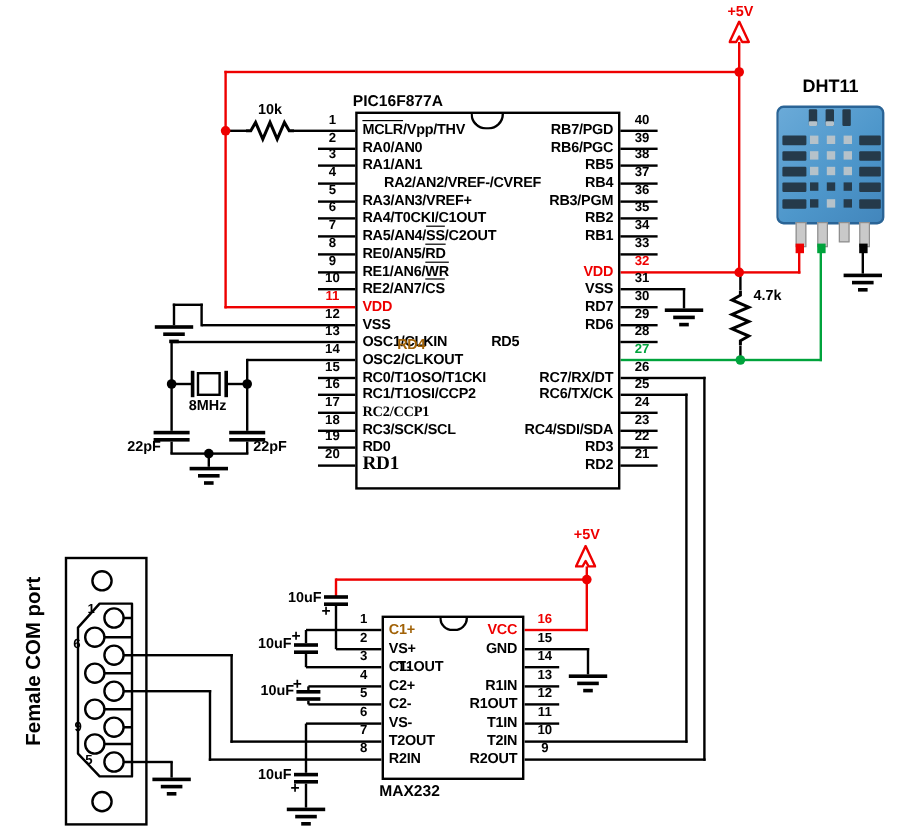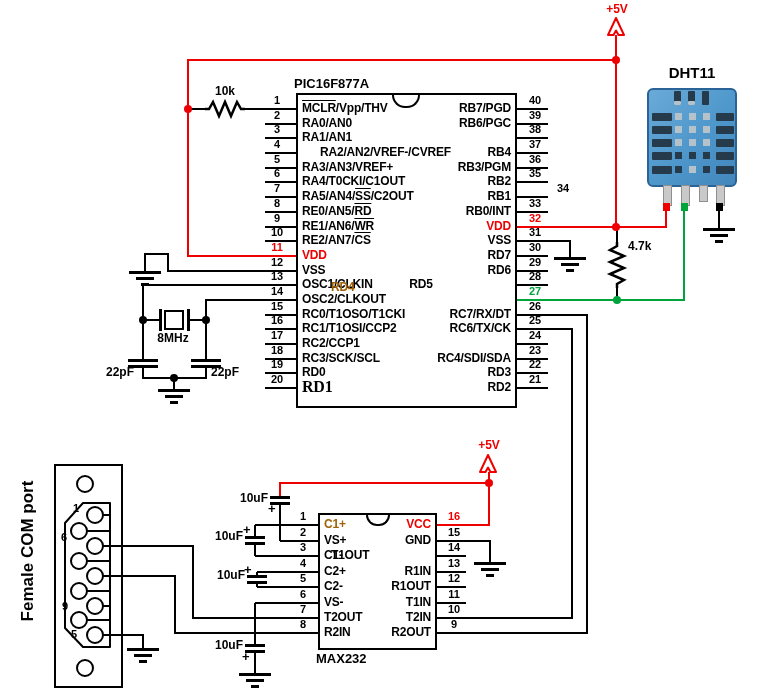--- a/index.html
+++ b/index.html
@@ -227,20 +227,21 @@
     <div style="left: 517px; top: 123px; width: 31px; height: 2px; background: rgb(0, 0, 0); position: absolute;"></div>
     <div style="left: 263px; top: 110px; width: 28px; text-align: center; font-size: 11px; line-height: 11px; color: rgb(0, 0, 0); position: absolute;">2</div>
     <div style="left: 521px; top: 110px; width: 28px; text-align: center; font-size: 11px; line-height: 11px; color: rgb(0, 0, 0); position: absolute;">39</div>
     <div style="left: 302px; top: 116px; height: 14px; line-height: 14px; font-size: 12px; white-space: nowrap; letter-spacing: -0.2px; color: rgb(0, 0, 0); position: absolute;"><span>RA0/AN0</span></div>
     <div style="left: 331px; top: 116px; width: 180px; height: 14px; line-height: 14px; font-size: 12px; text-align: right; white-space: nowrap; letter-spacing: -0.2px; color: rgb(0, 0, 0); position: absolute;"><span>RB6/PGC</span></div>
     <div style="left: 265px; top: 137px; width: 31px; height: 2px; background: rgb(0, 0, 0); position: absolute;"></div>
     <div style="left: 517px; top: 137px; width: 31px; height: 2px; background: rgb(0, 0, 0); position: absolute;"></div>
     <div style="left: 263px; top: 124px; width: 28px; text-align: center; font-size: 11px; line-height: 11px; color: rgb(0, 0, 0); position: absolute;">3</div>
     <div style="left: 521px; top: 124px; width: 28px; text-align: center; font-size: 11px; line-height: 11px; color: rgb(0, 0, 0); position: absolute;">38</div>
     <div style="left: 302px; top: 130px; height: 14px; line-height: 14px; font-size: 12px; white-space: nowrap; letter-spacing: -0.2px; color: rgb(0, 0, 0); position: absolute;"><span>RA1/AN1</span></div>
+    <div style="left: 331px; top: 130px; width: 180px; height: 14px; line-height: 14px; font-size: 12px; text-align: right; white-space: nowrap; letter-spacing: -0.2px; color: rgb(0, 0, 0); position: absolute;"><span>RB5</span></div>
     <div style="left: 265px; top: 152px; width: 31px; height: 2px; background: rgb(0, 0, 0); position: absolute;"></div>
     <div style="left: 517px; top: 152px; width: 31px; height: 2px; background: rgb(0, 0, 0); position: absolute;"></div>
     <div style="left: 263px; top: 139px; width: 28px; text-align: center; font-size: 11px; line-height: 11px; color: rgb(0, 0, 0); position: absolute;">4</div>
     <div style="left: 521px; top: 139px; width: 28px; text-align: center; font-size: 11px; line-height: 11px; color: rgb(0, 0, 0); position: absolute;">37</div>
     <div style="left: 302px; top: 145px; height: 14px; line-height: 14px; font-size: 12px; white-space: nowrap; letter-spacing: -0.2px; color: rgb(0, 0, 0); position: absolute; padding-left: 18px;"><span>RA2/AN2/VREF-/CVREF</span></div>
     <div style="left: 331px; top: 145px; width: 180px; height: 14px; line-height: 14px; font-size: 12px; text-align: right; white-space: nowrap; letter-spacing: -0.2px; color: rgb(0, 0, 0); position: absolute;"><span>RB4</span></div>
     <div style="left: 265px; top: 167px; width: 31px; height: 2px; background: rgb(0, 0, 0); position: absolute;"></div>
     <div style="left: 517px; top: 167px; width: 31px; height: 2px; background: rgb(0, 0, 0); position: absolute;"></div>
     <div style="left: 263px; top: 154px; width: 28px; text-align: center; font-size: 11px; line-height: 11px; color: rgb(0, 0, 0); position: absolute;">5</div>
     <div style="left: 521px; top: 154px; width: 28px; text-align: center; font-size: 11px; line-height: 11px; color: rgb(0, 0, 0); position: absolute;">36</div>
@@ -248,29 +249,28 @@
     <div style="left: 331px; top: 160px; width: 180px; height: 14px; line-height: 14px; font-size: 12px; text-align: right; white-space: nowrap; letter-spacing: -0.2px; color: rgb(0, 0, 0); position: absolute;"><span>RB3/PGM</span></div>
     <div style="left: 265px; top: 181px; width: 31px; height: 2px; background: rgb(0, 0, 0); position: absolute;"></div>
     <div style="left: 517px; top: 181px; width: 31px; height: 2px; background: rgb(0, 0, 0); position: absolute;"></div>
     <div style="left: 263px; top: 168px; width: 28px; text-align: center; font-size: 11px; line-height: 11px; color: rgb(0, 0, 0); position: absolute;">6</div>
     <div style="left: 521px; top: 168px; width: 28px; text-align: center; font-size: 11px; line-height: 11px; color: rgb(0, 0, 0); position: absolute;">35</div>
     <div style="left: 302px; top: 174px; height: 14px; line-height: 14px; font-size: 12px; white-space: nowrap; letter-spacing: -0.2px; color: rgb(0, 0, 0); position: absolute;"><span>RA4/T0CKI/C1OUT</span></div>
     <div style="left: 331px; top: 174px; width: 180px; height: 14px; line-height: 14px; font-size: 12px; text-align: right; white-space: nowrap; letter-spacing: -0.2px; color: rgb(0, 0, 0); position: absolute;"><span>RB2</span></div>
     <div style="left: 265px; top: 196px; width: 31px; height: 2px; background: rgb(0, 0, 0); position: absolute;"></div>
     <div style="left: 517px; top: 196px; width: 31px; height: 2px; background: rgb(0, 0, 0); position: absolute;"></div>
     <div style="left: 263px; top: 183px; width: 28px; text-align: center; font-size: 11px; line-height: 11px; color: rgb(0, 0, 0); position: absolute;">7</div>
-    <div style="left: 521px; top: 183px; width: 28px; text-align: center; font-size: 11px; line-height: 11px; color: rgb(0, 0, 0); position: absolute; margin-left: 28px;">34</div>
+    <div style="left: 521px; top: 183px; width: 28px; text-align: center; font-size: 11px; line-height: 11px; color: rgb(0, 0, 0); position: absolute;">34</div>
     <div style="left: 302px; top: 189px; height: 14px; line-height: 14px; font-size: 12px; white-space: nowrap; letter-spacing: -0.2px; color: rgb(0, 0, 0); position: absolute;"><span>RA5/AN4/</span><span class="ol">SS</span><span>/C2OUT</span></div>
     <div style="left: 331px; top: 189px; width: 180px; height: 14px; line-height: 14px; font-size: 12px; text-align: right; white-space: nowrap; letter-spacing: -0.2px; color: rgb(0, 0, 0); position: absolute;"><span>RB1</span></div>
     <div style="left: 265px; top: 211px; width: 31px; height: 2px; background: rgb(0, 0, 0); position: absolute;"></div>
     <div style="left: 517px; top: 211px; width: 31px; height: 2px; background: rgb(0, 0, 0); position: absolute;"></div>
     <div style="left: 263px; top: 198px; width: 28px; text-align: center; font-size: 11px; line-height: 11px; color: rgb(0, 0, 0); position: absolute;">8</div>
     <div style="left: 521px; top: 198px; width: 28px; text-align: center; font-size: 11px; line-height: 11px; color: rgb(0, 0, 0); position: absolute;">33</div>
     <div style="left: 302px; top: 204px; height: 14px; line-height: 14px; font-size: 12px; white-space: nowrap; letter-spacing: -0.2px; color: rgb(0, 0, 0); position: absolute;"><span>RE0/AN5/</span><span class="ol">RD</span></div>
-    <div style="left: 331px; top: 204px; width: 180px; height: 14px; line-height: 14px; font-size: 12px; text-align: right; white-space: nowrap; letter-spacing: -0.2px; color: rgb(0, 0, 0); position: absolute;"><span>RB0/INT</span></div>
     <div style="left: 265px; top: 226px; width: 31px; height: 2px; background: rgb(0, 0, 0); position: absolute;"></div>
     <div style="left: 263px; top: 213px; width: 28px; text-align: center; font-size: 11px; line-height: 11px; color: rgb(0, 0, 0); position: absolute;">9</div>
     <div style="left: 521px; top: 213px; width: 28px; text-align: center; font-size: 11px; line-height: 11px; color: rgb(238, 0, 0); position: absolute;">32</div>
     <div style="left: 302px; top: 219px; height: 14px; line-height: 14px; font-size: 12px; white-space: nowrap; letter-spacing: -0.2px; color: rgb(0, 0, 0); position: absolute;"><span>RE1/AN6/</span><span class="ol">WR</span></div>
     <div style="left: 331px; top: 219px; width: 180px; height: 14px; line-height: 14px; font-size: 12px; text-align: right; white-space: nowrap; letter-spacing: -0.2px; color: rgb(238, 0, 0); position: absolute;"><span>VDD</span></div>
     <div style="left: 265px; top: 240px; width: 31px; height: 2px; background: rgb(0, 0, 0); position: absolute;"></div>
     <div style="left: 263px; top: 227px; width: 28px; text-align: center; font-size: 11px; line-height: 11px; color: rgb(0, 0, 0); position: absolute;">10</div>
     <div style="left: 521px; top: 227px; width: 28px; text-align: center; font-size: 11px; line-height: 11px; color: rgb(0, 0, 0); position: absolute;">31</div>
     <div style="left: 302px; top: 233px; height: 14px; line-height: 14px; font-size: 12px; white-space: nowrap; letter-spacing: -0.2px; color: rgb(0, 0, 0); position: absolute;"><span>RE2/AN7/</span><span class="ol">CS</span></div>
     <div style="left: 331px; top: 233px; width: 180px; height: 14px; line-height: 14px; font-size: 12px; text-align: right; white-space: nowrap; letter-spacing: -0.2px; color: rgb(0, 0, 0); position: absolute;"><span>VSS</span></div>
@@ -300,21 +300,21 @@
     <div style="left: 331px; top: 307px; width: 180px; height: 14px; line-height: 14px; font-size: 12px; text-align: right; white-space: nowrap; letter-spacing: -0.2px; color: rgb(0, 0, 0); position: absolute;"><span>RC7/RX/DT</span></div>
     <div style="left: 265px; top: 328px; width: 31px; height: 2px; background: rgb(0, 0, 0); position: absolute;"></div>
     <div style="left: 263px; top: 315px; width: 28px; text-align: center; font-size: 11px; line-height: 11px; color: rgb(0, 0, 0); position: absolute;">16</div>
     <div style="left: 521px; top: 315px; width: 28px; text-align: center; font-size: 11px; line-height: 11px; color: rgb(0, 0, 0); position: absolute;">25</div>
     <div style="left: 302px; top: 321px; height: 14px; line-height: 14px; font-size: 12px; white-space: nowrap; letter-spacing: -0.2px; color: rgb(0, 0, 0); position: absolute;"><span>RC1/T1OSI/CCP2</span></div>
     <div style="left: 331px; top: 321px; width: 180px; height: 14px; line-height: 14px; font-size: 12px; text-align: right; white-space: nowrap; letter-spacing: -0.2px; color: rgb(0, 0, 0); position: absolute;"><span>RC6/TX/CK</span></div>
     <div style="left: 265px; top: 343px; width: 31px; height: 2px; background: rgb(0, 0, 0); position: absolute;"></div>
     <div style="left: 517px; top: 343px; width: 31px; height: 2px; background: rgb(0, 0, 0); position: absolute;"></div>
     <div style="left: 263px; top: 330px; width: 28px; text-align: center; font-size: 11px; line-height: 11px; color: rgb(0, 0, 0); position: absolute;">17</div>
     <div style="left: 521px; top: 330px; width: 28px; text-align: center; font-size: 11px; line-height: 11px; color: rgb(0, 0, 0); position: absolute;">24</div>
-    <div style="left: 302px; top: 336px; height: 14px; line-height: 14px; font-size: 12px; white-space: nowrap; letter-spacing: -0.2px; color: rgb(0, 0, 0); position: absolute;"><span>RC2/CCP1</span></div>
+    <div style="left: 302px; top: 336px; height: 14px; line-height: 14px; font-size: 12px; white-space: nowrap; letter-spacing: -0.2px; color: rgb(0, 0, 0); position: absolute; font-family: Liberation Serif, serif;"><span>RC2/CCP1</span></div>
     <div style="left: 265px; top: 358px; width: 31px; height: 2px; background: rgb(0, 0, 0); position: absolute;"></div>
     <div style="left: 517px; top: 358px; width: 31px; height: 2px; background: rgb(0, 0, 0); position: absolute;"></div>
     <div style="left: 263px; top: 345px; width: 28px; text-align: center; font-size: 11px; line-height: 11px; color: rgb(0, 0, 0); position: absolute;">18</div>
     <div style="left: 521px; top: 345px; width: 28px; text-align: center; font-size: 11px; line-height: 11px; color: rgb(0, 0, 0); position: absolute;">23</div>
     <div style="left: 302px; top: 351px; height: 14px; line-height: 14px; font-size: 12px; white-space: nowrap; letter-spacing: -0.2px; color: rgb(0, 0, 0); position: absolute;"><span>RC3/SCK/SCL</span></div>
     <div style="left: 331px; top: 351px; width: 180px; height: 14px; line-height: 14px; font-size: 12px; text-align: right; white-space: nowrap; letter-spacing: -0.2px; color: rgb(0, 0, 0); position: absolute;"><span>RC4/SDI/SDA</span></div>
     <div style="left: 265px; top: 372px; width: 31px; height: 2px; background: rgb(0, 0, 0); position: absolute;"></div>
     <div style="left: 517px; top: 372px; width: 31px; height: 2px; background: rgb(0, 0, 0); position: absolute;"></div>
     <div style="left: 263px; top: 359px; width: 28px; text-align: center; font-size: 11px; line-height: 11px; color: rgb(0, 0, 0); position: absolute;">19</div>
     <div style="left: 521px; top: 359px; width: 28px; text-align: center; font-size: 11px; line-height: 11px; color: rgb(0, 0, 0); position: absolute;">22</div>

